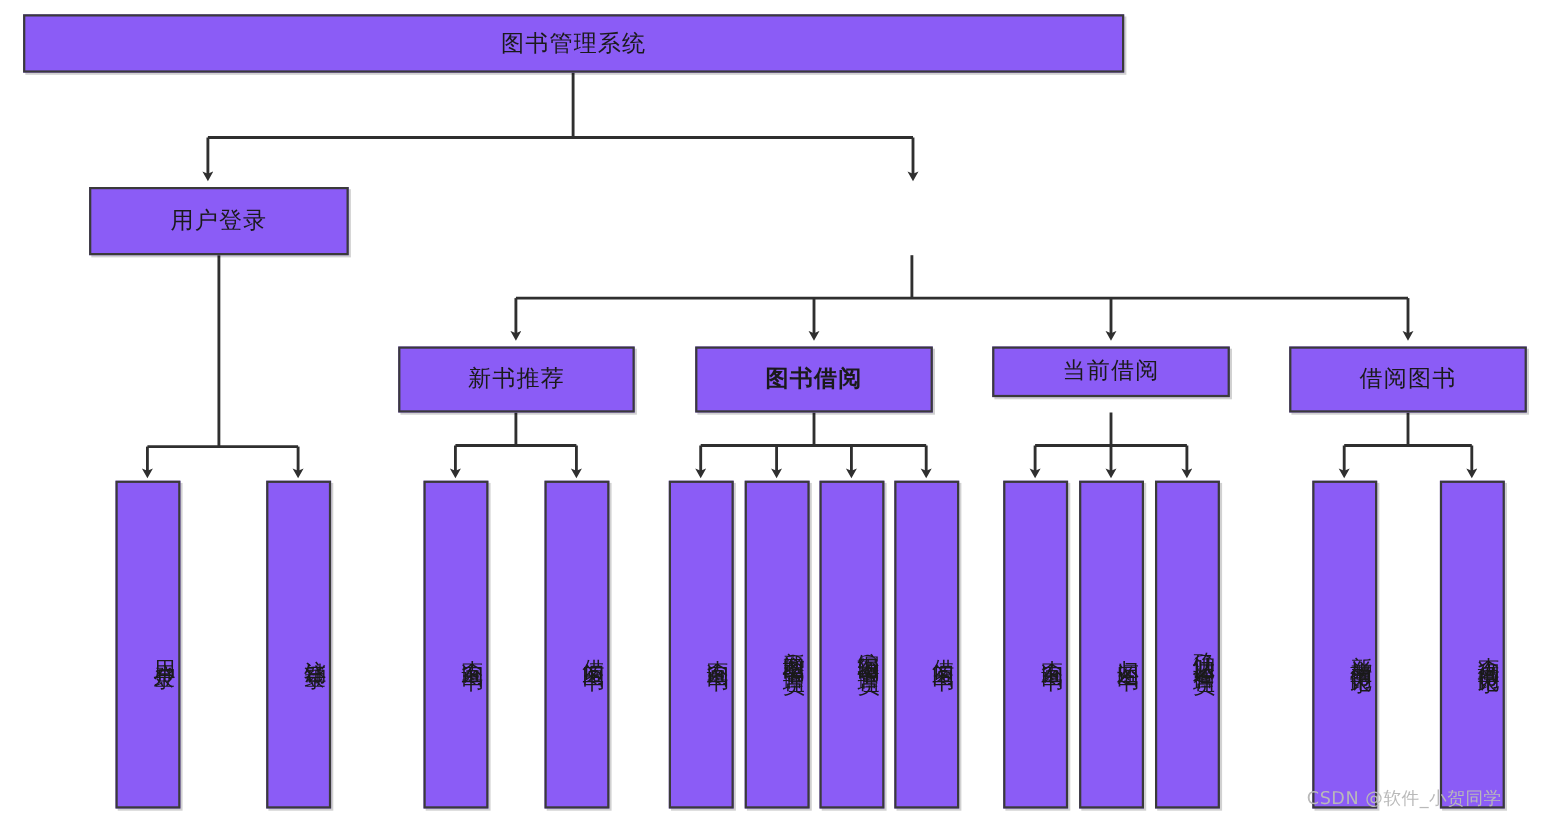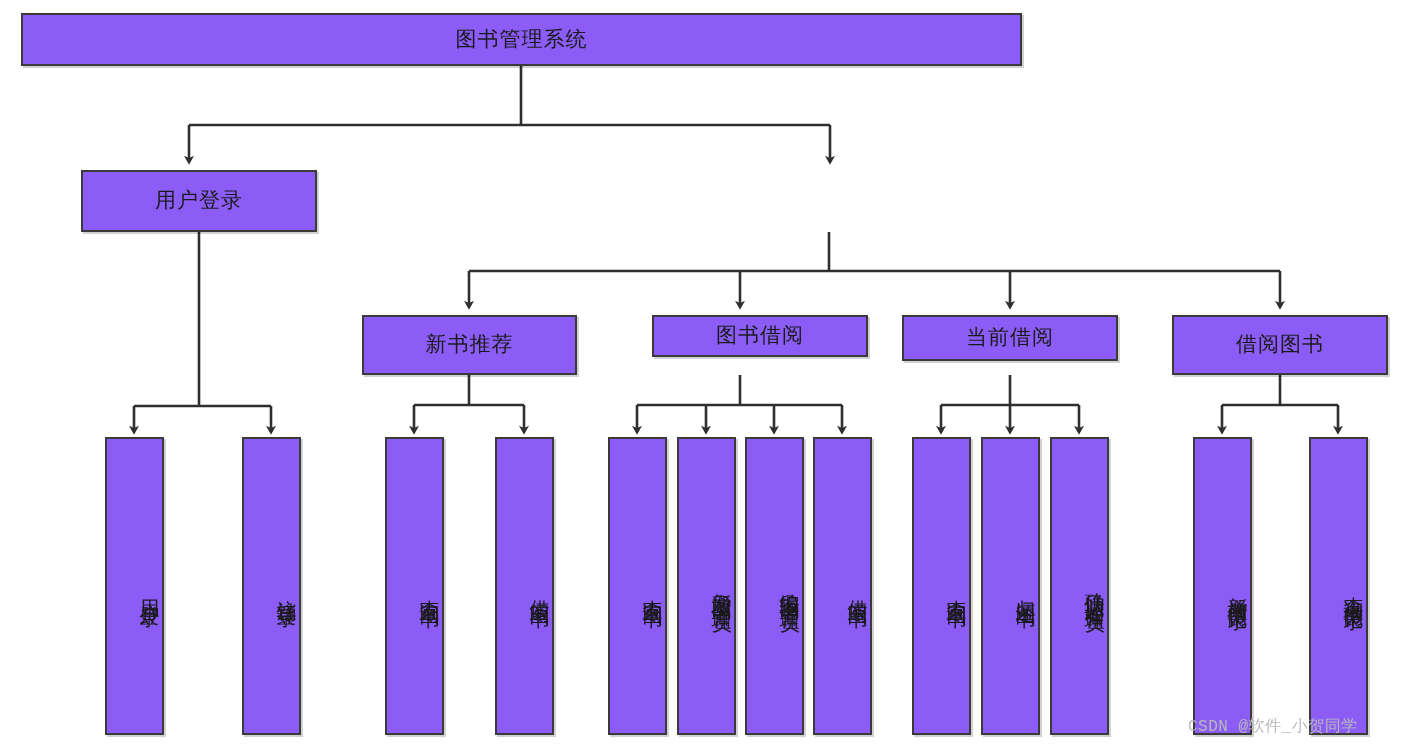--- a/index.html
+++ b/index.html
@@ -51,21 +51,20 @@
   }
   .watermark {
     position: absolute;
     left: 1188px;
     top: 716px;
     font-size: 16px;
     color: #b9b9b9;
     letter-spacing: 0.5px;
     white-space: nowrap;
     user-select: none;
-    font-family: Liberation Mono, monospace;
   }
 </style>
 </head>
 <body>
 
 <div id="diagram">
 
   <svg width="1405" height="747" style="position:absolute;left:0;top:0;">
     <defs>
       <marker id="arrow" markerWidth="11" markerHeight="11" refX="4.2" refY="5" orient="auto" markerUnits="userSpaceOnUse">
@@ -116,21 +115,21 @@
     </g>
   </svg>
 
   <div class="node node-h" style="left:21px;top:13px;width:1001px;height:53px;">图书管理系统</div>
 
   <div class="node node-h" style="left:81px;top:170px;width:236px;height:62px;">用户登录</div>
 
 
   <div class="node node-h" style="left:362px;top:315px;width:215px;height:60px;">新书推荐</div>
 
-  <div class="node node-h" style="left:652px;top:315px;width:216px;height:42px;">图书借阅</div>
+  <div class="node node-h" style="left:632px;top:315px;width:216px;height:60px;font-weight:bold;">图书借阅</div>
 
   <div class="node node-h" style="left:902px;top:315px;width:216px;height:46px;">当前借阅</div>
 
   <div class="node node-h" style="left:1172px;top:315px;width:216px;height:60px;">借阅图书</div>
 
   <div class="node node-v" style="left:105px;top:437px;width:59px;height:298px;">用户登录</div>
 
   <div class="node node-v" style="left:242px;top:437px;width:59px;height:298px;">注销登录</div>
 
   <div class="node node-v" style="left:385px;top:437px;width:59px;height:298px;">查询图书</div>

